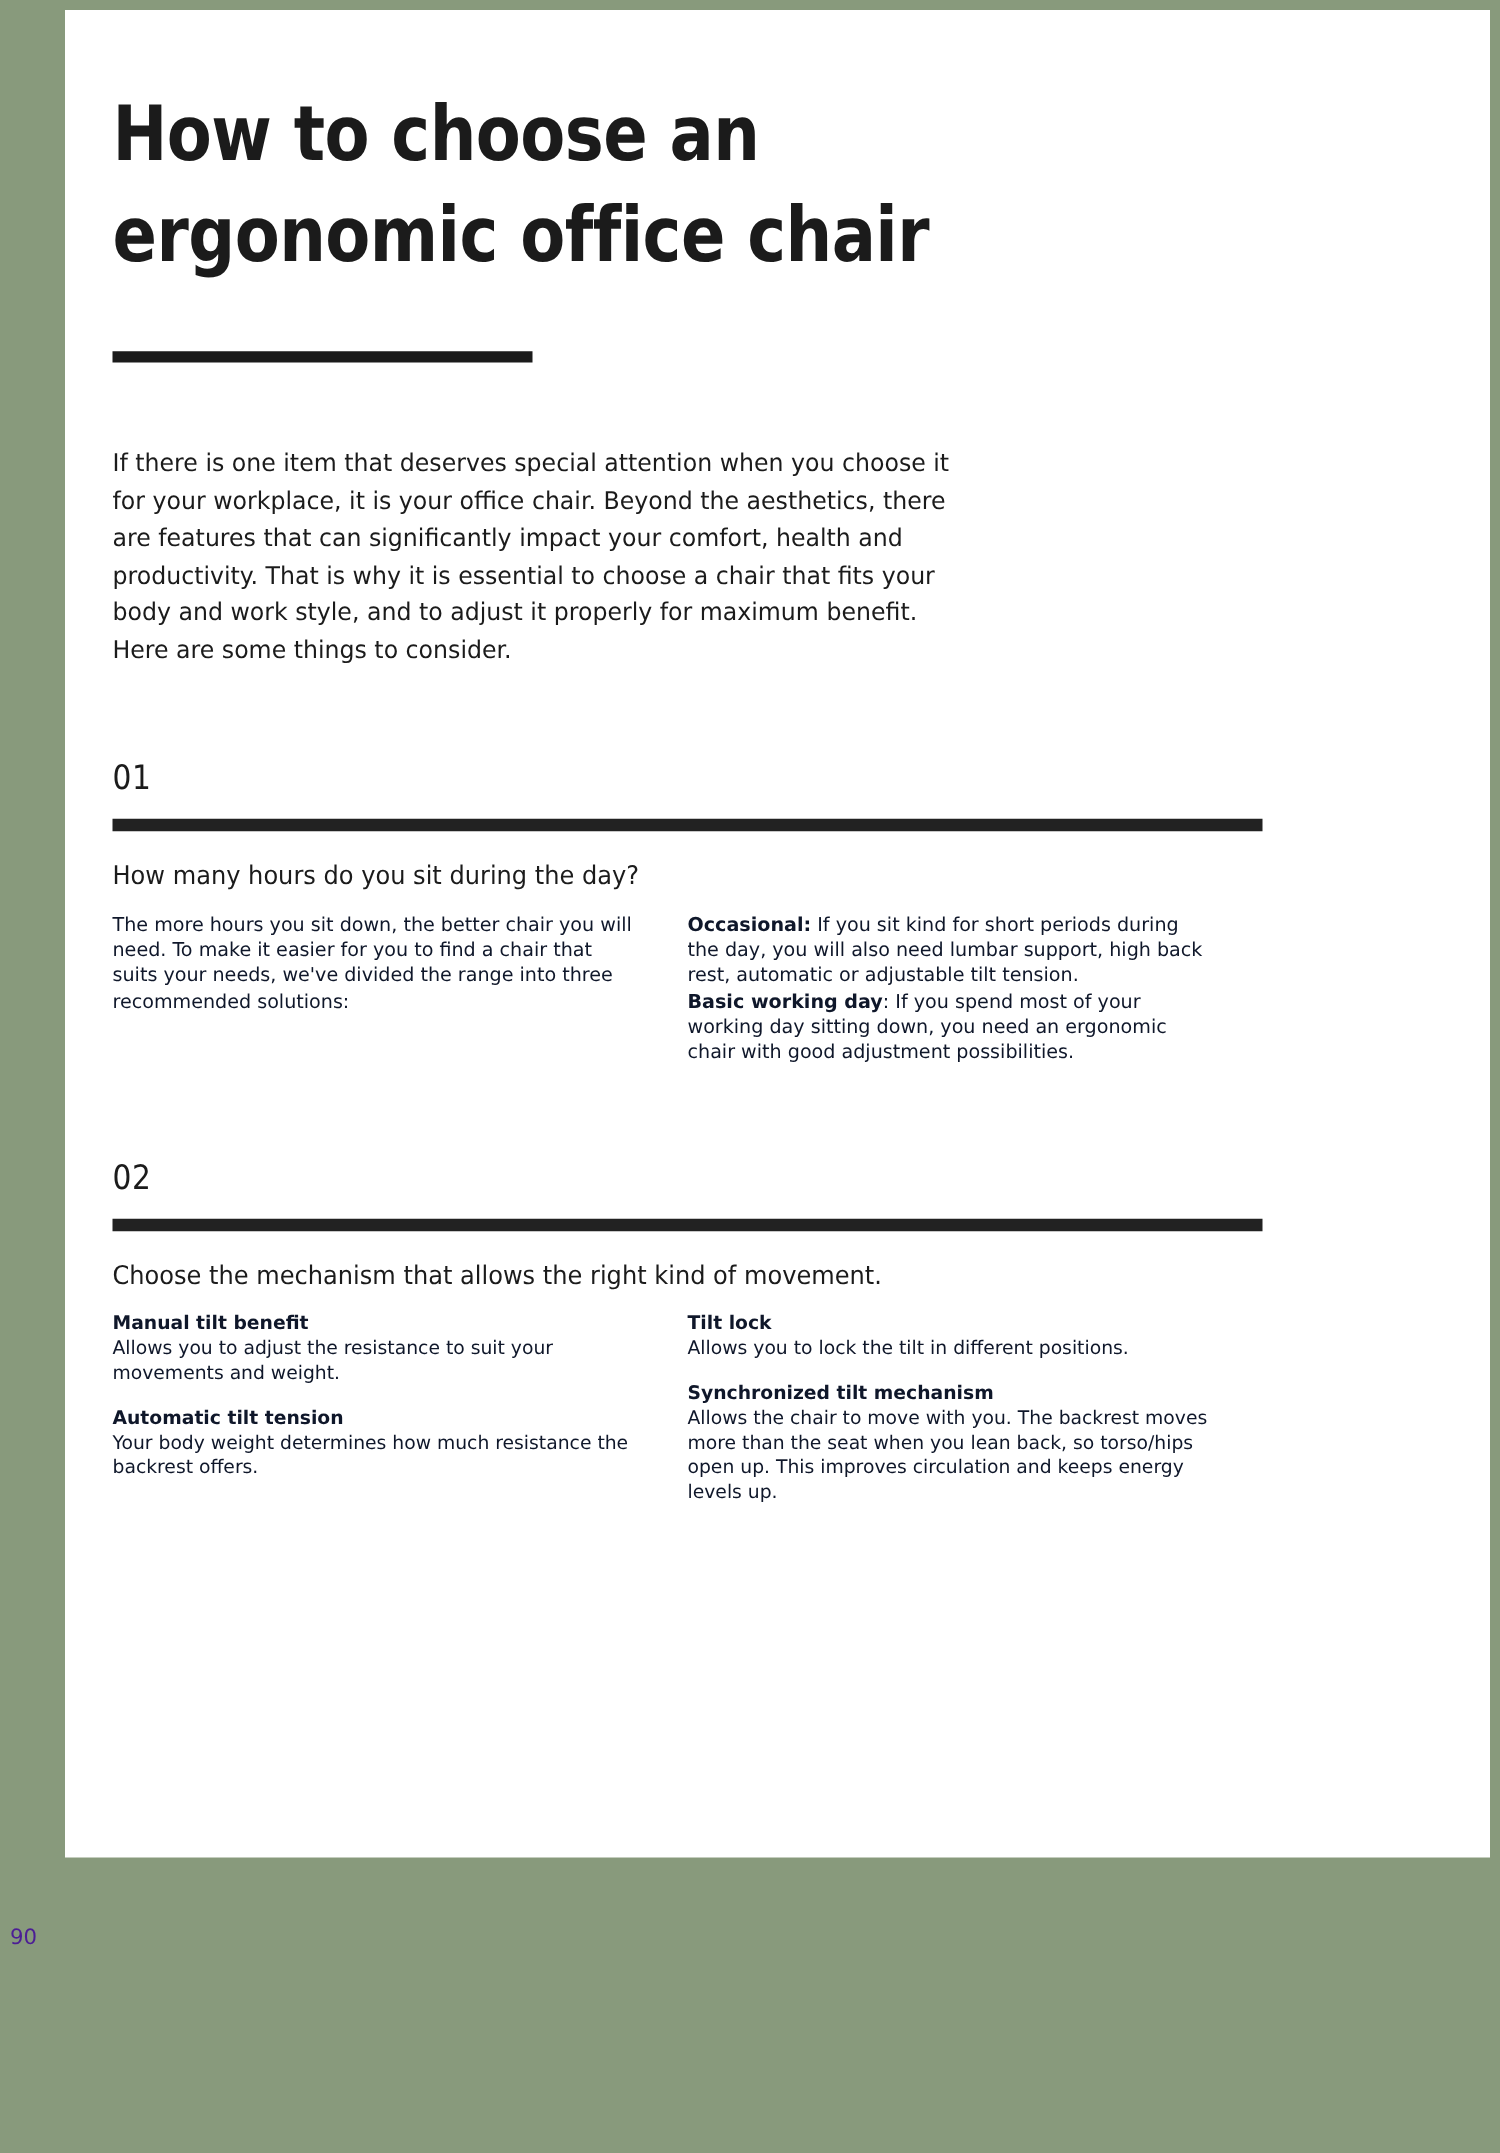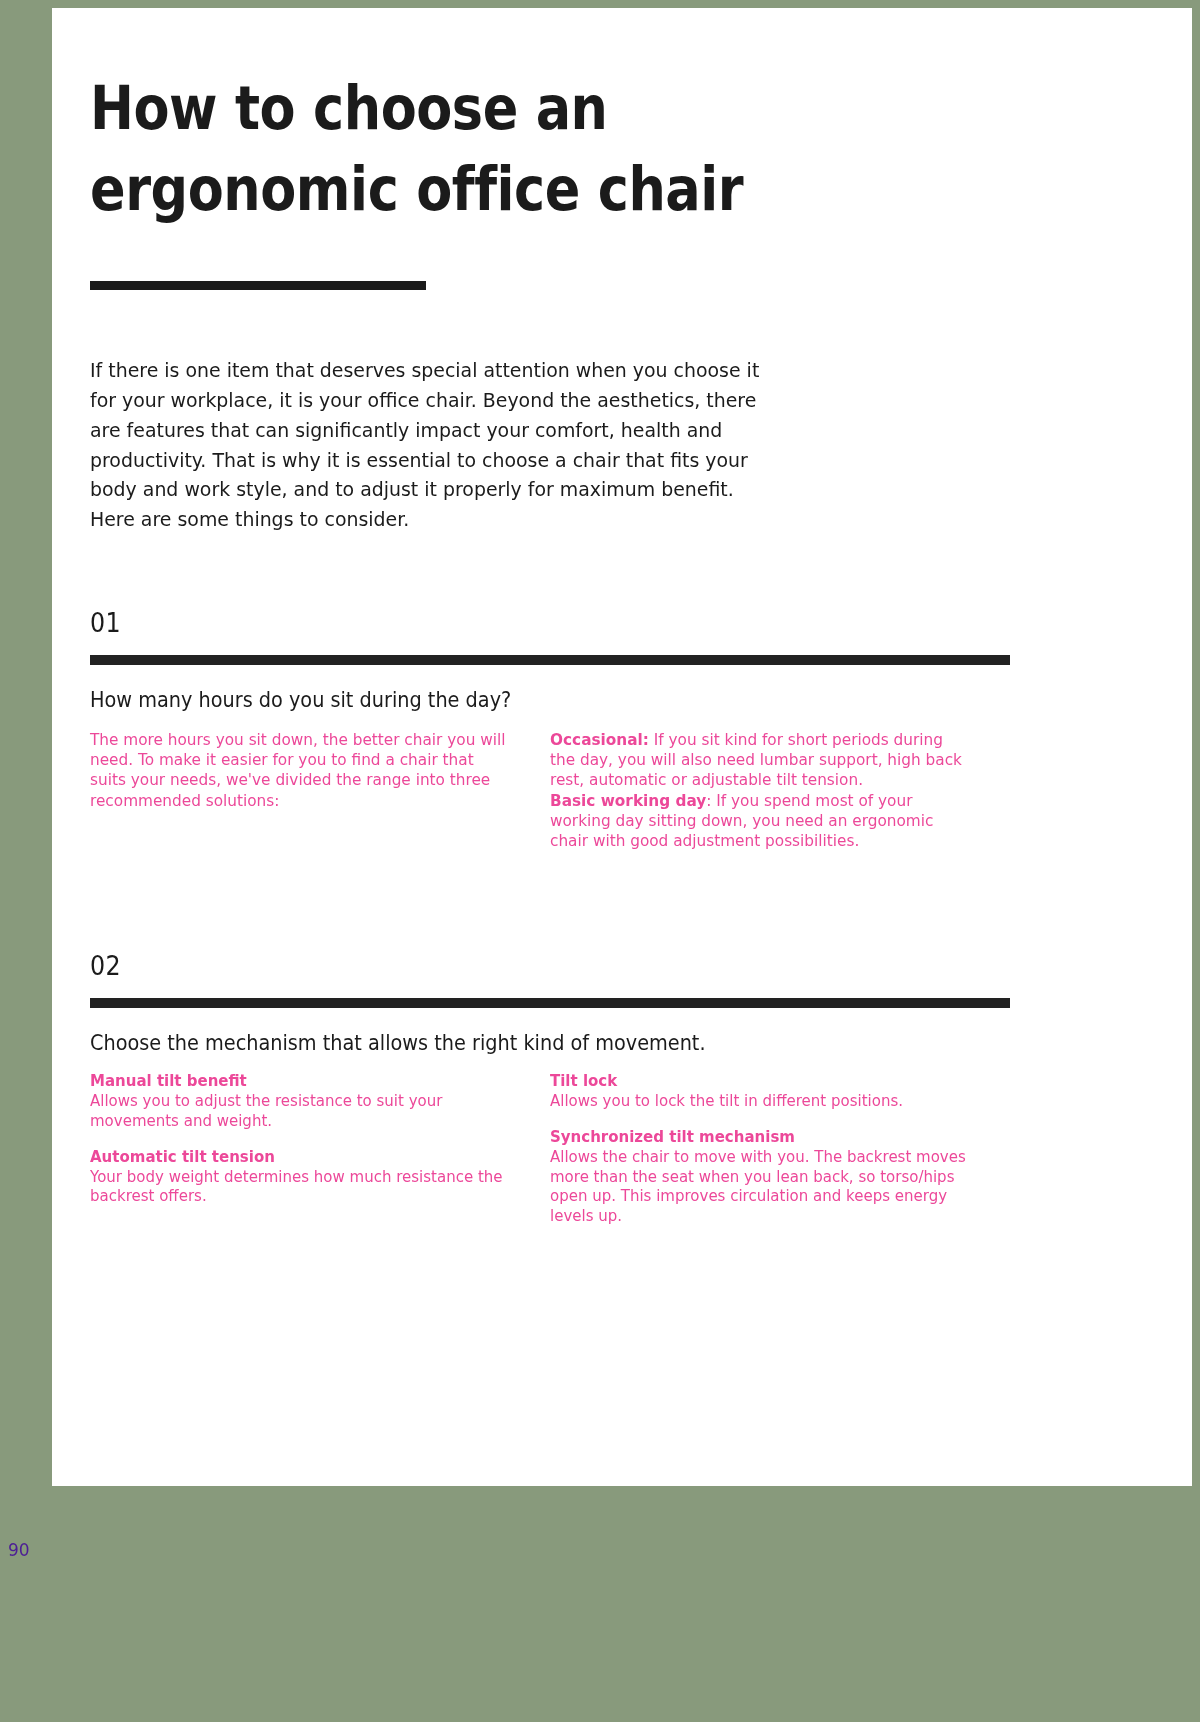--- a/index.html
+++ b/index.html
@@ -96,21 +96,21 @@
   }
   .cols {
     display: flex;
     margin-top: 16px;
     gap: 40px;
   }
   .col {
     width: 420px;
     font-size: 15.3px;
     line-height: 1.33;
-    color: #ec4899;
+    color: #0f172a;
   }
   .col p {
     margin: 0;
   }
   .col p + p.spaced {
     margin-top: 16px;
   }
   .lead {
     font-weight: 700;
     margin-top: 16px;
@@ -151,21 +151,21 @@
           <div class="col">
             <p>The more hours you sit down, the better chair you will need. To make it easier for you to find a chair that suits your needs, we've divided the range into three recommended solutions:</p>
           </div>
           <div class="col">
             <p><span class="lead">Occasional:</span><span> If you sit kind for short periods during the day, you will also need lumbar support, high back rest, automatic or adjustable tilt tension.</span></p>
             <p><span class="lead">Basic working day</span><span>: If you spend most of your working day sitting down, you need an ergonomic chair with good adjustment possibilities.</span></p>
           </div>
         </div>
       </div>
 
-      <div class="section s2" style="margin-top:98px;">
+      <div class="section s2" style="margin-top:75px;">
         <div><span class="section-number">02</span></div>
         <div class="section-rule"></div>
         <div class="section-heading">Choose the mechanism that allows the right kind of movement.</div>
         <div class="cols">
           <div class="col">
             <p class="block-title">Manual tilt benefit</p>
             <p>Allows you to adjust the resistance to suit your movements and weight.</p>
             <p class="block-title spaced">Automatic tilt tension</p>
             <p>Your body weight determines how much resistance the backrest offers.</p>
           </div>

